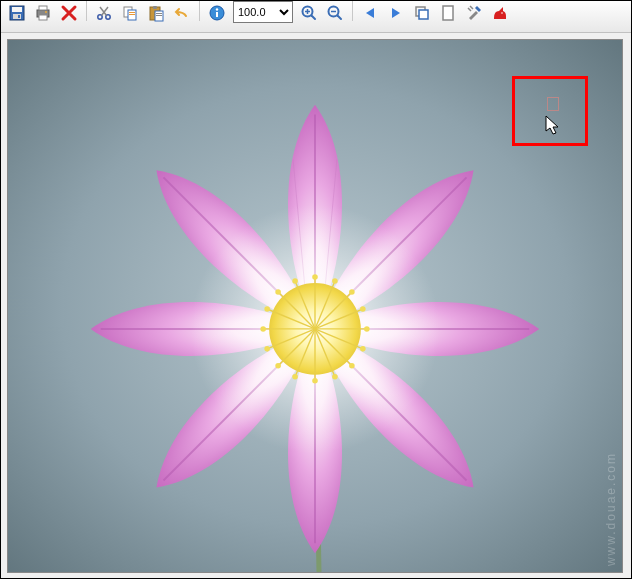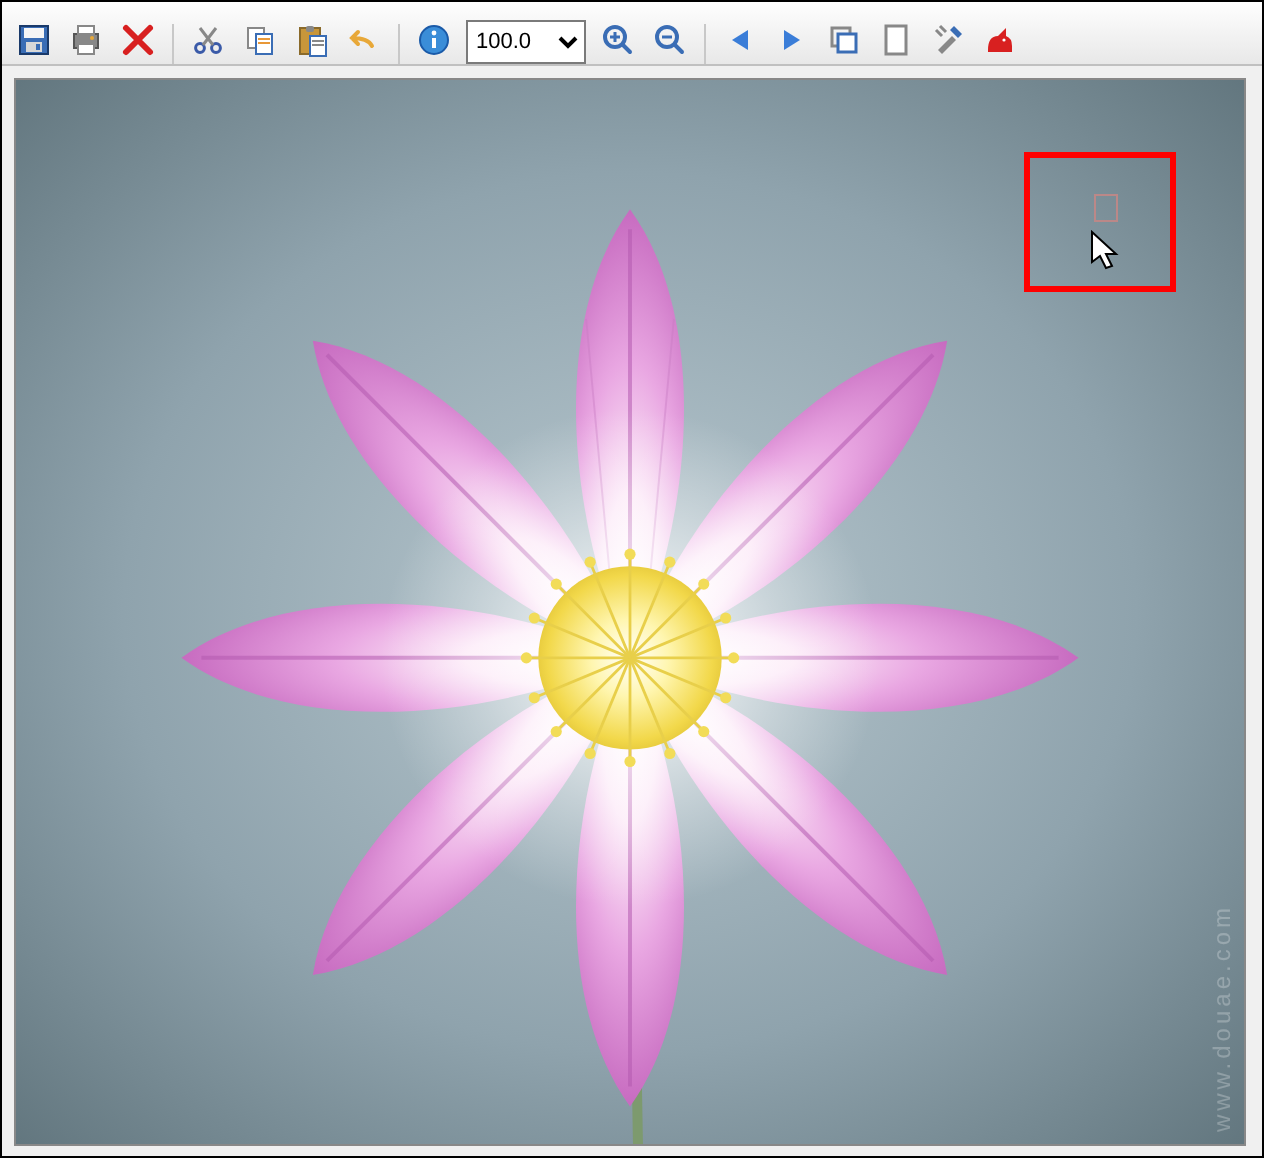--- a/index.html
+++ b/index.html
@@ -9,21 +9,21 @@
       background: #fff;
       font-family: Tahoma, Arial, sans-serif;
       font-size: 11px;
       border: 1px solid #000;
     }
     .toolbar {
       height: 32px;
       background: linear-gradient(#fefefe, #e8e8e8);
       border-bottom: 1px solid #c0c0c0;
       display: flex;
-      align-items: flex-end;
+      align-items: flex-start;
       padding: 0 4px;
       gap: 2px;
     }
     .tb-btn {
       width: 24px;
       height: 24px;
       display: flex;
       align-items: center;
       justify-content: center;
       border-radius: 3px;

